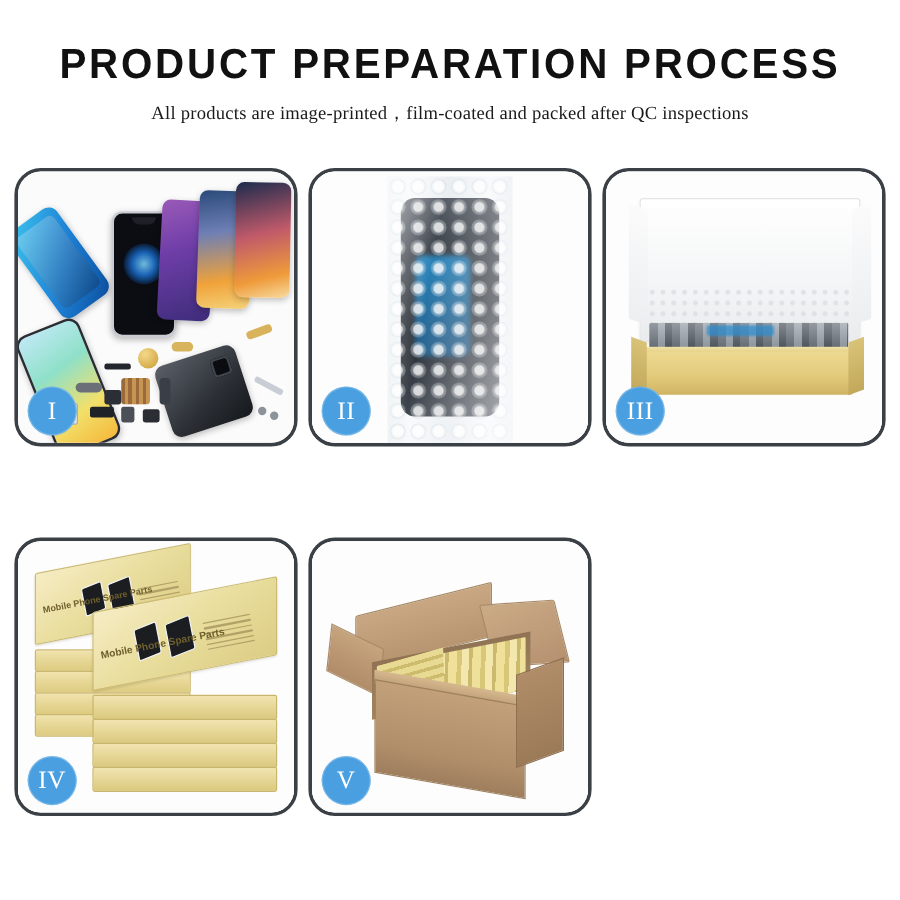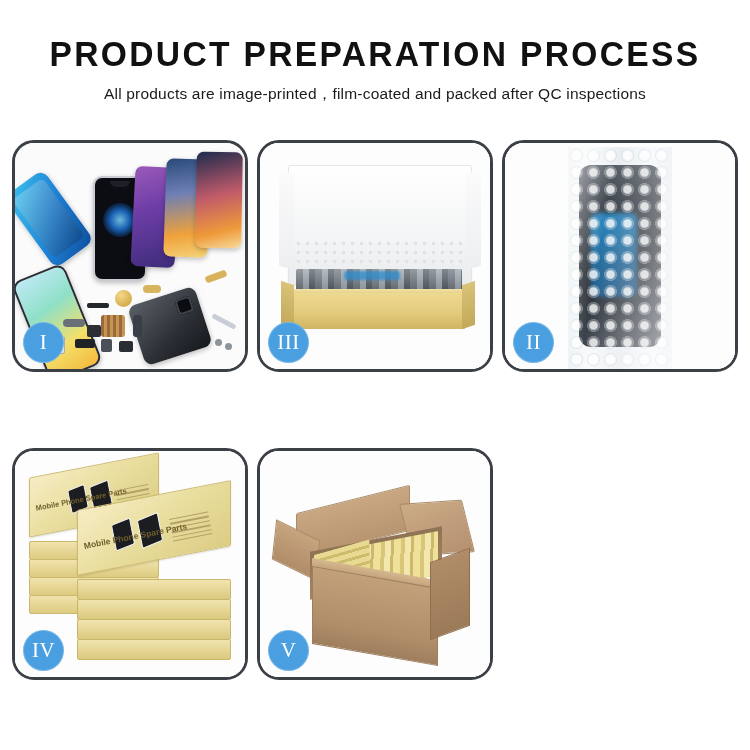--- a/index.html
+++ b/index.html
@@ -18,21 +18,21 @@
     font-size:35px;
     font-weight:700;
     letter-spacing:2.4px;
     color:#111111;
     line-height:1.05;
     white-space:nowrap;
     transform:scaleX(0.96);
   }
   .subtitle{
     margin-top:11px;
-    font-family:Liberation Sans, sans-serif;
+    font-family:Liberation Serif, serif;
     font-size:15.5px;
     font-weight:400;
     letter-spacing:0.2px;
     color:#1a1a1a;
     white-space:nowrap;
   }
 
   
   .grid{
     position:absolute;
@@ -369,41 +369,41 @@
           <div class="prt c13"></div>
           <div class="prt c14"></div>
           <div class="prt c15"></div>
         </div>
       </div>
       <div class="badge">I</div>
     </div>
 
     <div class="panel">
       <div class="panel-inner">
+        <div class="p2-bg">
+          <div class="bw-outer"></div>
+          <div class="bw-phone"></div>
+          <div class="bw-bubbles"></div>
+          <div class="bw-sheen"></div>
+        </div>
+      </div>
+      <div class="badge">II</div>
+    </div>
+
+    <div class="panel">
+      <div class="panel-inner">
         <div class="p3-bg">
           <div class="mb-lid"></div>
           <div class="mb-liner"></div>
           <div class="mb-content"></div>
           <div class="mb-rim"></div>
           <div class="mb-front"></div>
         </div>
       </div>
       <div class="badge">III</div>
-    </div>
-
-    <div class="panel">
-      <div class="panel-inner">
-        <div class="p2-bg">
-          <div class="bw-outer"></div>
-          <div class="bw-phone"></div>
-          <div class="bw-bubbles"></div>
-          <div class="bw-sheen"></div>
-        </div>
-      </div>
-      <div class="badge">II</div>
     </div>
 
     <div class="panel">
       <div class="panel-inner">
         <div class="p4-bg">
           <div class="stackwrap">
 
             <div class="sbox st-rear">
               <div class="lay" style="top:58px"></div>
               <div class="lay" style="top:76px"></div>

